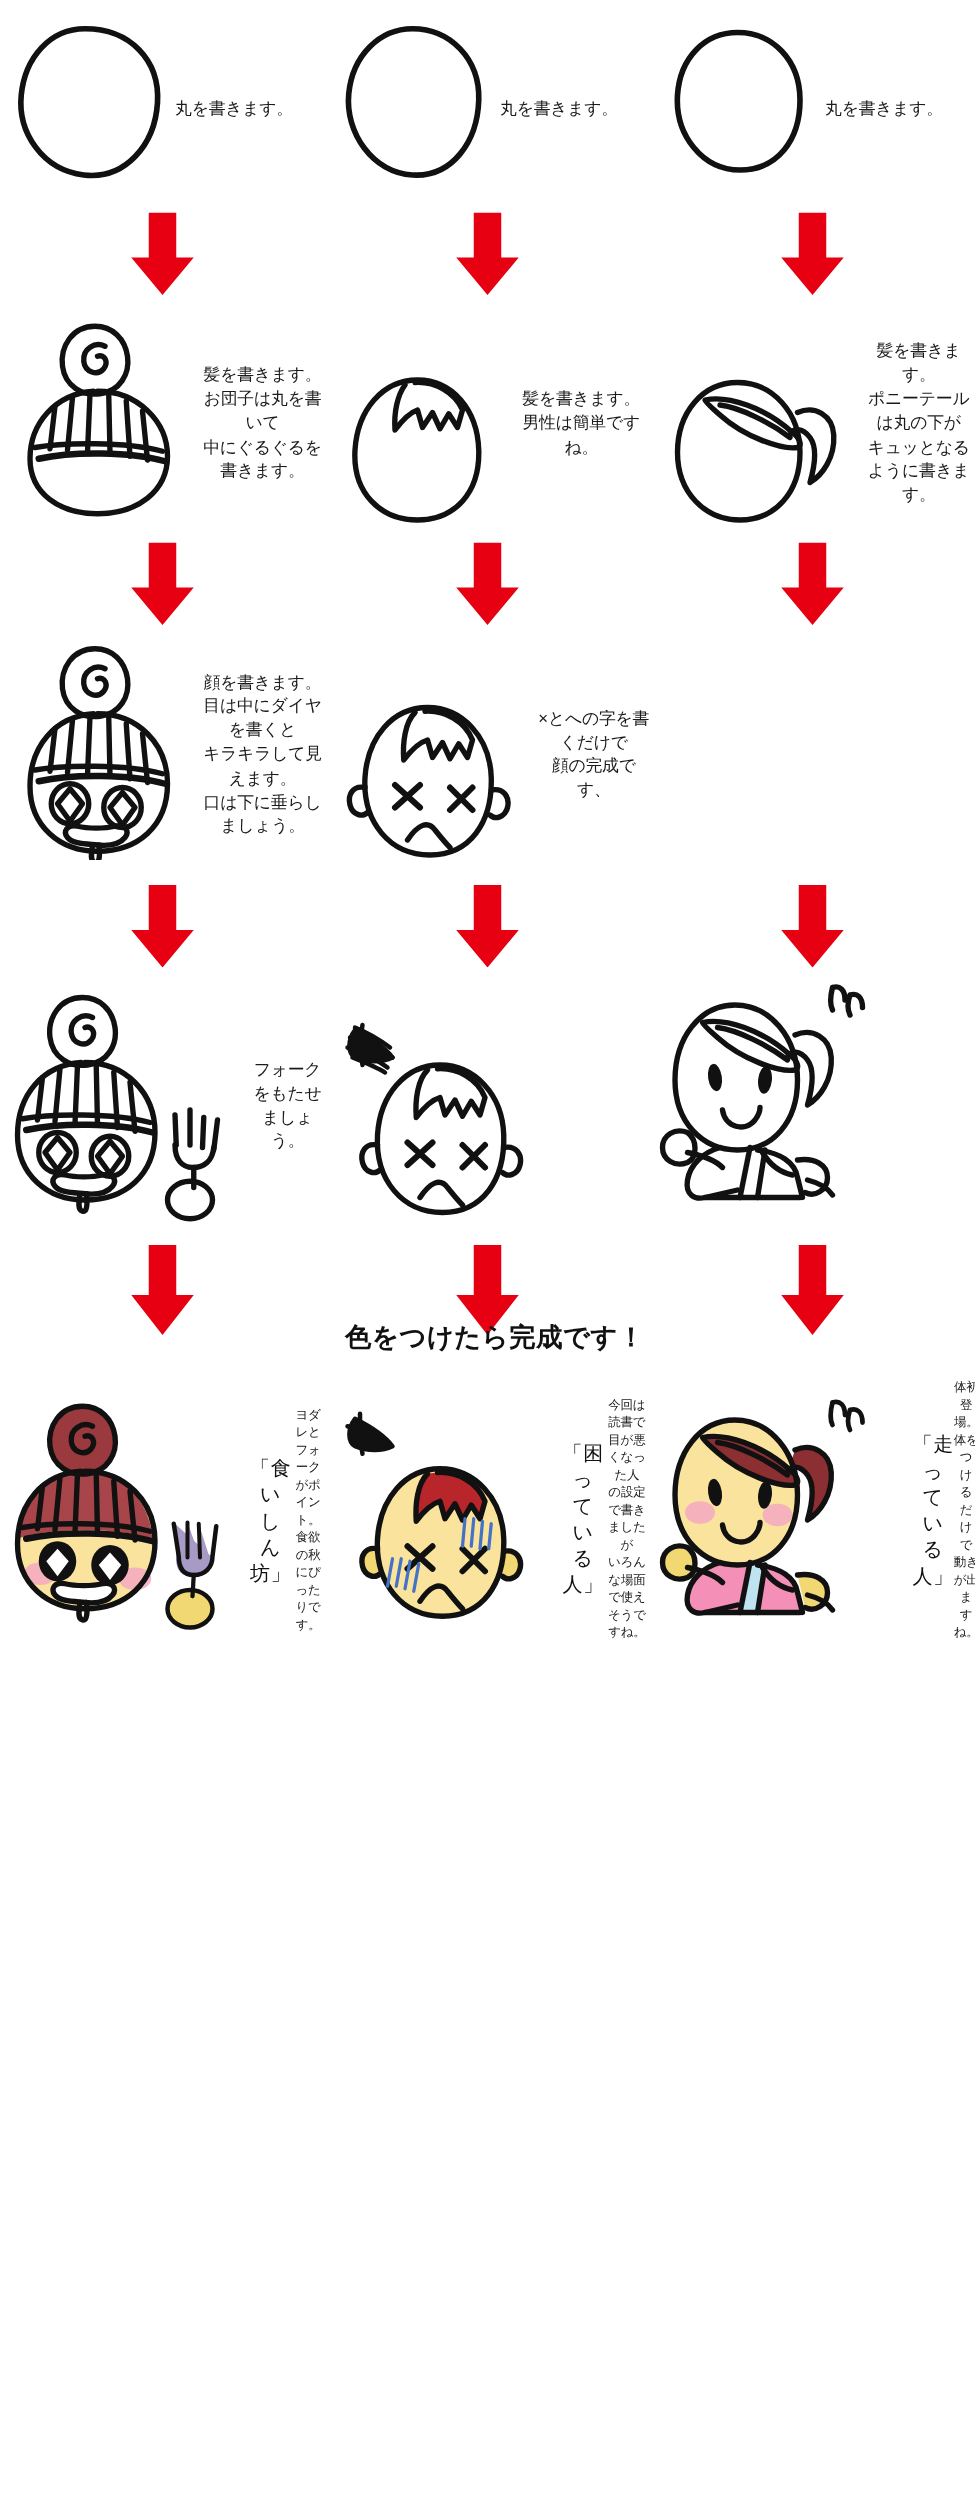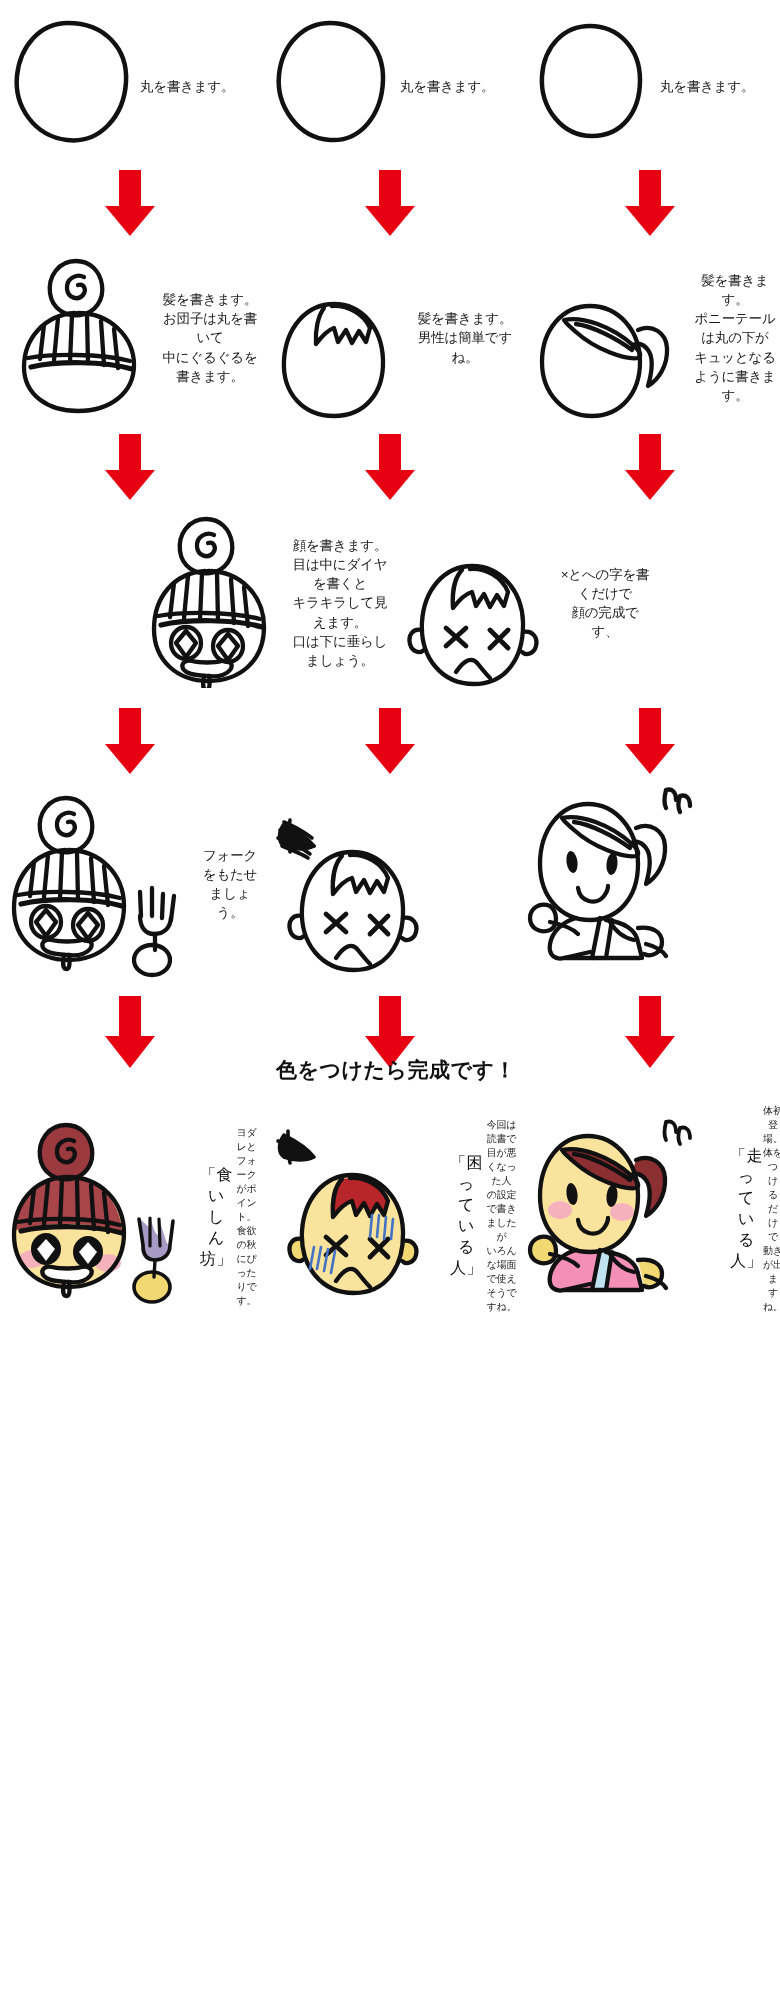--- a/index.html
+++ b/index.html
@@ -182,21 +182,21 @@
       </div>
     <div class="arrowcell">
         <div class="arrow">
       <svg width="54" height="66" viewBox="0 0 54 66">
             <path d="M16 0 h22 v36 h14 L27 66 L2 36 h14 Z" fill="#e60012"></path>
           </svg>
     </div>
       </div>
   </div>
 
-  <div class="row" style="margin-top:10px;justify-content:center;">
+  <div class="row" style="margin-top:10px;">
     <div class="col">
       <div class="art">
         <svg width="160" height="175" viewBox="0 0 160 175">
           <g fill="none" stroke="#111" stroke-width="4.3" stroke-linecap="round" stroke-linejoin="round">
             <path d="M76 6 C58 6 48 22 50 38 C52 54 66 62 80 60 C96 58 104 44 102 30 C100 16 90 6 76 6 Z"></path>
             <path d="M84 22 C76 18 66 24 67 34 C68 43 78 46 83 40 C87 35 84 28 78 30"></path>
             <path d="M75 58 C44 60 24 84 24 116 C24 148 48 168 78 168 C110 168 134 148 134 114 C134 82 110 58 78 58"></path>
             <path d="M28 103 C50 99 100 98 130 106"></path>
             <path d="M31 112 C58 106 104 106 132 114" stroke-width="5.2"></path>
             <path d="M44 70 L40 104"></path>

